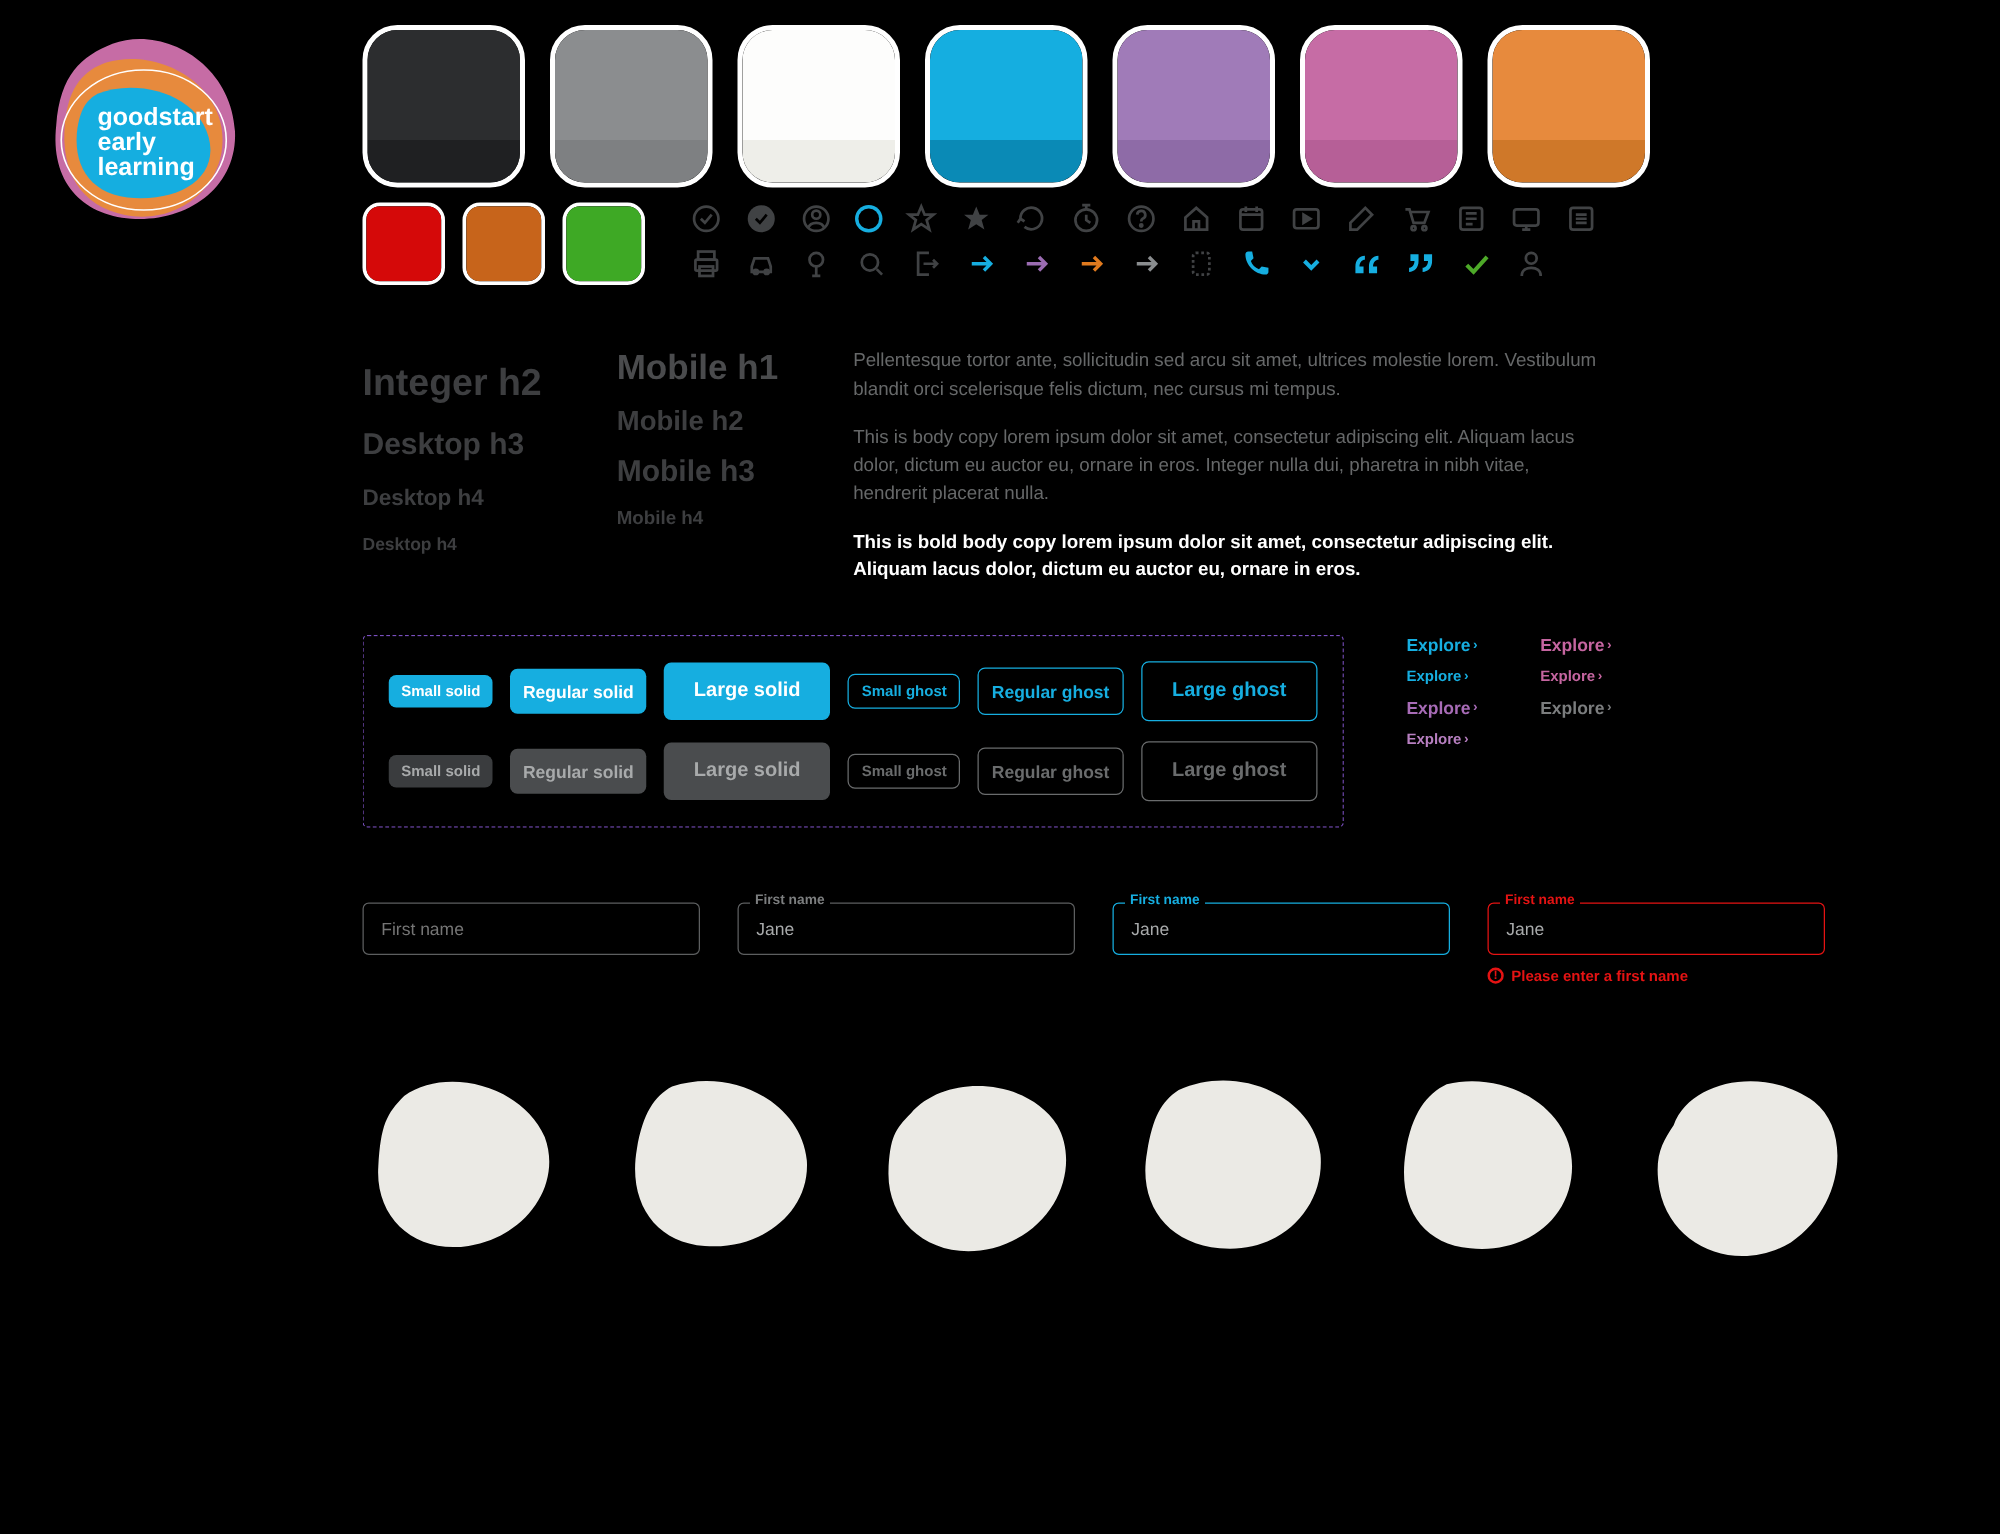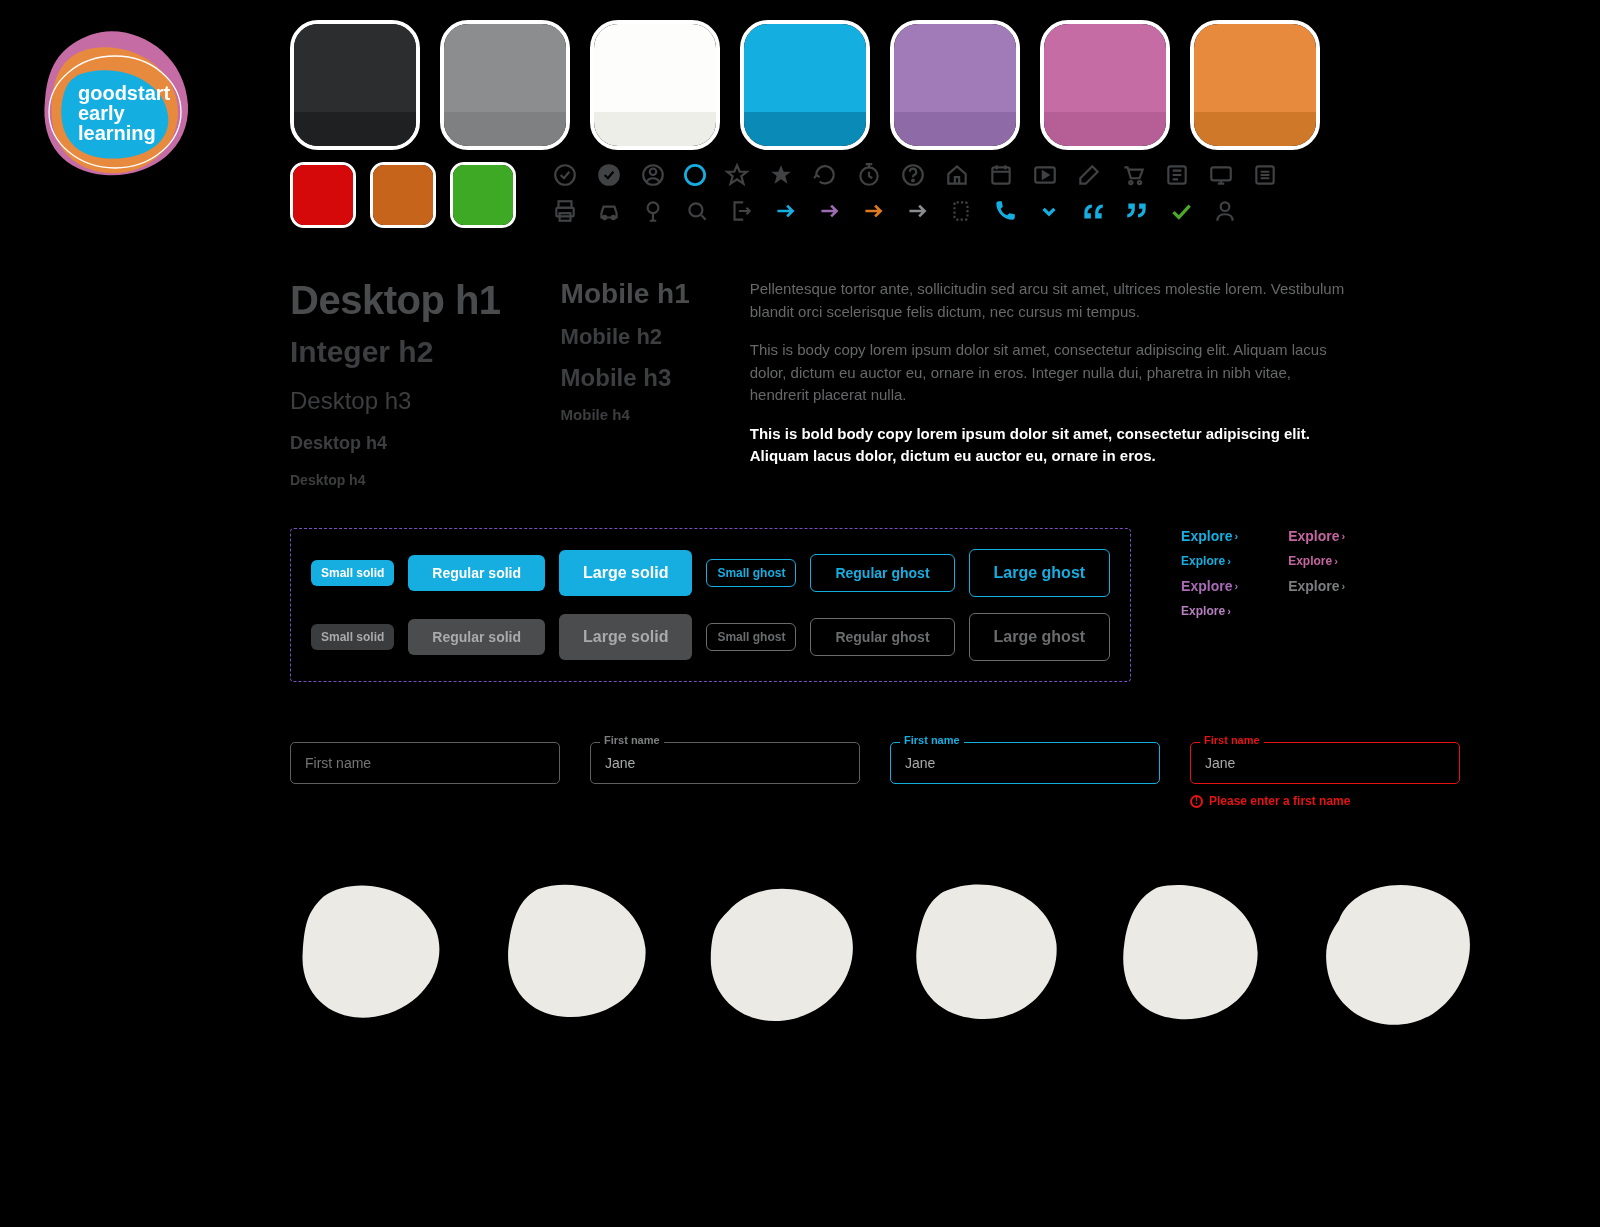--- a/index.html
+++ b/index.html
@@ -33,39 +33,39 @@
   .icon.orange { color:#e17a1e; }
   .icon.grey  { color:#8a8d8f; }
   .icon.green { color:#4da928; }
   .row2 { margin-top: 10px; }
 
   
   .type-section { display:flex; gap:60px; margin-top:50px; }
   .type-col { flex-shrink:0; }
   .h1 { font-size: 40px; font-weight: 800; color:#4a4b4d; letter-spacing:-0.5px; }
   .h2 { font-size: 30px; font-weight: 800; color:#3d3e40; margin-top:12px; }
-  .h3 { font-size: 24px; font-weight: 400; color:#3d3e40; margin-top:18px; }
+  .h3 { font-size: 24px; font-weight: 700; color:#3d3e40; margin-top:18px; }
   .h4 { font-size: 18px; font-weight: 800; color:#3d3e40; margin-top:18px; }
   .h5 { font-size: 14px; font-weight: 800; color:#3d3e40; margin-top:18px; }
   .mh1{ font-size: 28px; font-weight:800; color:#4a4b4d; }
   .mh2{ font-size: 22px; font-weight:800; color:#3d3e40; margin-top:14px;}
   .mh3{ font-size: 24px; font-weight:800; color:#3d3e40; margin-top:14px;}
   .mh4{ font-size: 15px; font-weight:800; color:#3d3e40; margin-top:14px;}
   .body-col { max-width: 600px; }
   .body-p  { font-size: 15px; color:#666869; line-height:1.5; margin-bottom:16px; }
   .body-bold { font-size: 15px; color:#ffffff; font-weight:700; line-height:1.5; }
 
   
   .btn-section { margin-top:40px; display:flex; gap:50px; align-items:flex-start; }
   .btn-box { border: 1.5px dashed #7a4fbf; border-radius:4px; padding:20px; }
   .btn-row { display:flex; gap:14px; align-items:center; margin-bottom:16px; }
   .btn-row:last-child { margin-bottom:0; }
   .btn { border-radius:6px; font-weight:700; display:inline-flex; align-items:center; justify-content:center; border: none; font-family:inherit; cursor:pointer; }
   .btn-sm { font-size:12px; padding:6px 10px; }
-  .btn-md { font-size:14px; padding:10px 24px; }
+  .btn-md { font-size:14px; padding:10px 10px; }
   .btn-lg { font-size:16px; padding:14px 24px; }
   .solid-cyan { background:#16aee0; color:#fff; }
   .solid-grey { background:#4a4c4e; color:#a8aaab; }
   .solid-grey.btn-sm{ background:#3a3c3e;}
   .ghost { background:transparent; border:1.5px solid currentColor; }
   .ghost-cyan { color:#16aee0; }
   .ghost-grey { color:#6a6c6d; }
 
   
   .explore-col { display:flex; flex-direction:column; gap:10px; }
@@ -351,21 +351,20 @@
                 <circle cx="12" cy="8" r="4"></circle>
                 <path d="M5 21c0-4 3-6 7-6s7 2 7 6"></path>
               </svg>
             </div>
           </div>
       </div>
     </div>
 
     <div class="type-section">
       <div class="type-col">
-        <div class="h1">Desktop h1</div>
         <div class="h2">Integer h2</div>
         <div class="h3">Desktop h3</div>
         <div class="h4">Desktop h4</div>
         <div class="h5">Desktop h4</div>
       </div>
       <div class="type-col">
         <div class="mh1">Mobile h1</div>
         <div class="mh2">Mobile h2</div>
         <div class="mh3">Mobile h3</div>
         <div class="mh4">Mobile h4</div>

